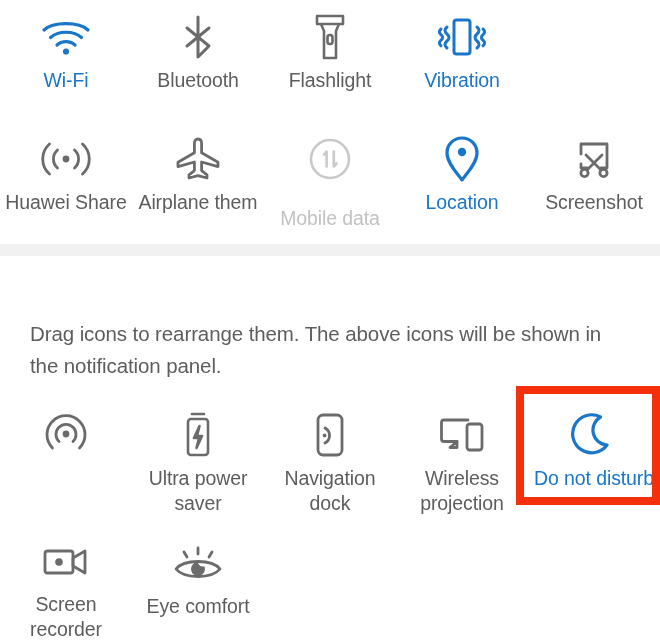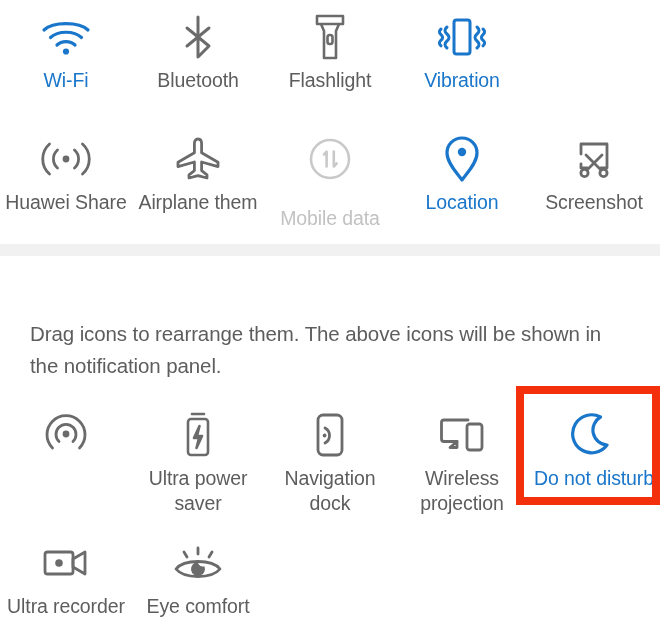--- a/index.html
+++ b/index.html
@@ -289,21 +289,21 @@
     <div class="tile">
       <div class="icon-wrap">
         <svg width="52" height="38" viewBox="0 0 52 38">
           <g fill="none" stroke="#6b6b6b" stroke-width="2.8" stroke-linejoin="round">
             <rect x="5" y="8" width="28" height="22" rx="2.6"></rect>
             <path d="M33 15 L45 8 L45 30 L33 23 Z"></path>
           </g>
           <circle cx="19" cy="19" r="3.8" fill="#6b6b6b"></circle>
         </svg>
       </div>
-      <div class="label">Ultra recorder</div>
+      <div class="label">Screen recorder</div>
     </div>
 
     <div class="tile">
       <div class="icon-wrap">
         <svg width="54" height="44" viewBox="0 0 54 44">
           <g fill="none" stroke="#6b6b6b" stroke-width="2.8" stroke-linecap="round" stroke-linejoin="round">
             <path d="M5 28 C13 18, 41 18, 49 28 C41 38, 13 38, 5 28 Z"></path>
             <path d="M27 13 L27 7"></path>
             <path d="M16 16 L13 11"></path>
             <path d="M38 16 L41 11"></path>

